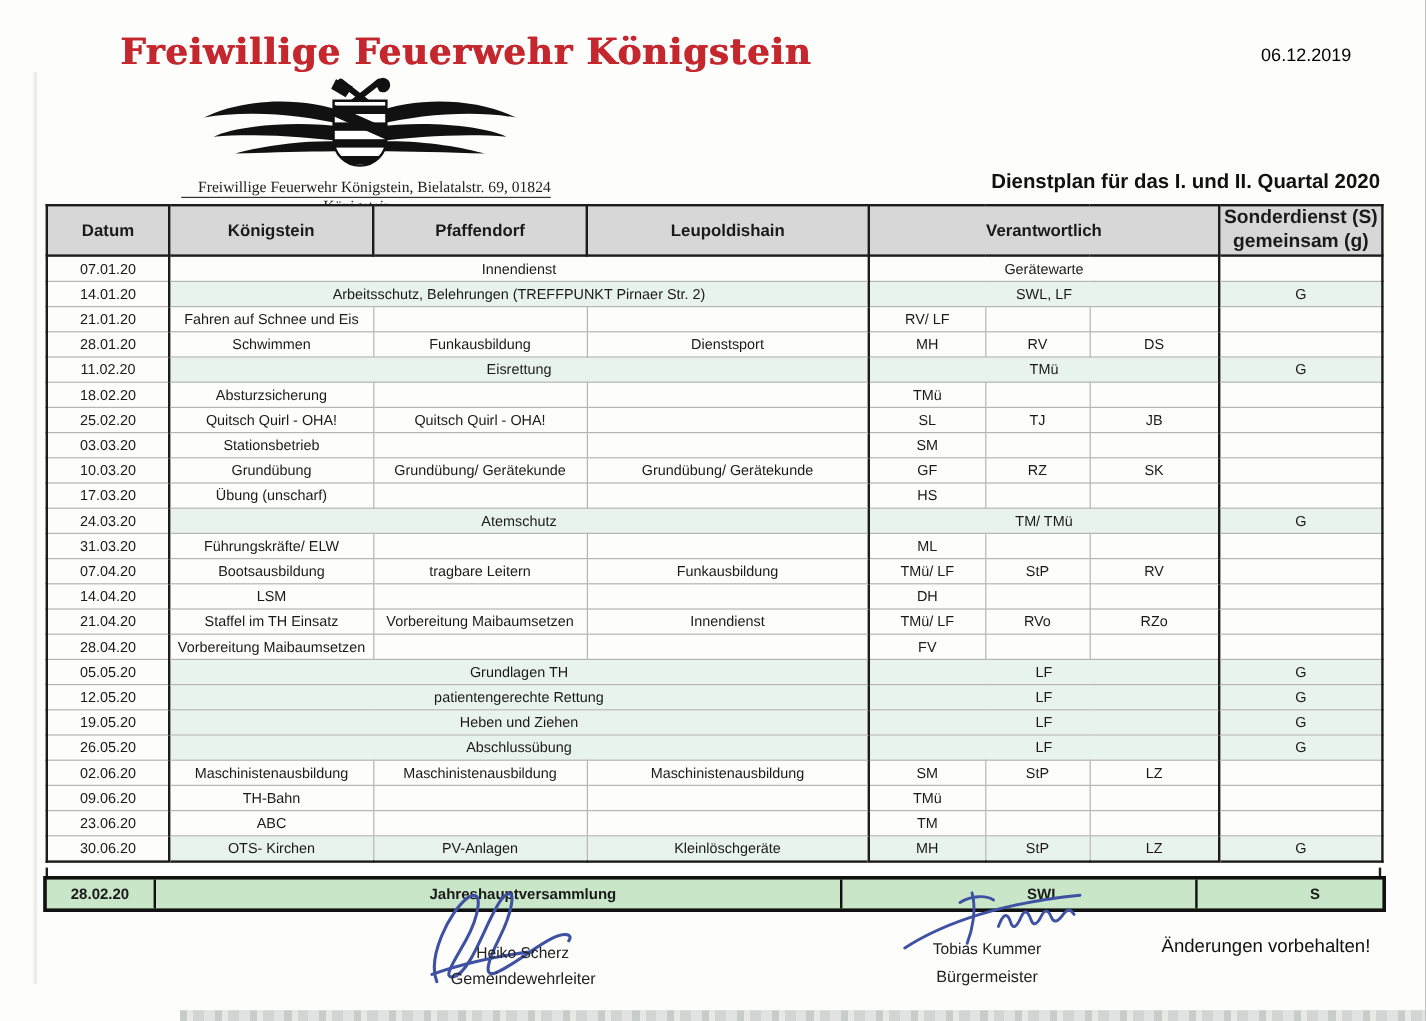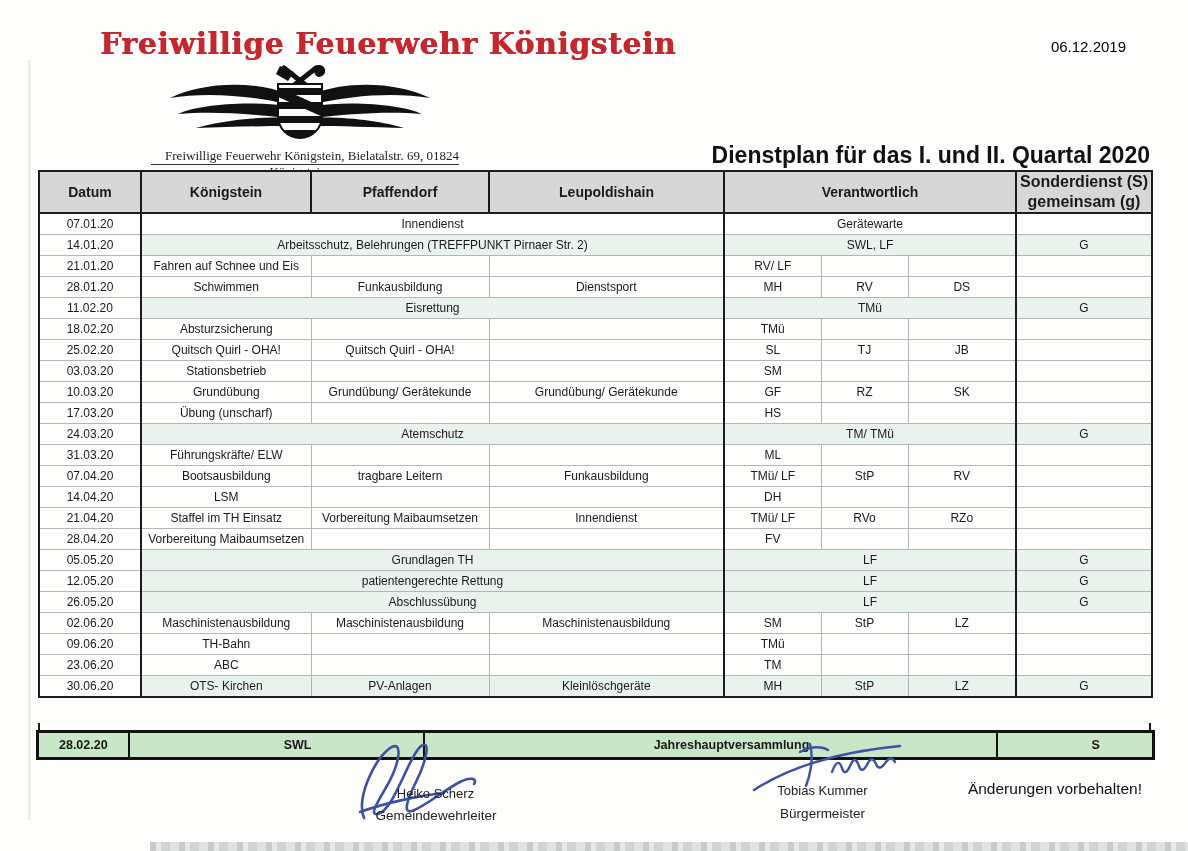--- a/index.html
+++ b/index.html
@@ -26,21 +26,21 @@
   }
   .scan-date{position:absolute;right:62px;top:38px;font-size:15px;color:#000000;}
   .emblem{position:absolute;left:160px;top:58px;}
   .address-line{
     position:absolute;left:120px;top:148px;width:370px;text-align:center;
     font-family:"Liberation Serif",serif;font-size:13px;color:#222;
   }
   .address-line span{border-bottom:1px solid #333;padding:0 14px 1px 14px;}
   .doc-title{
     position:absolute;right:38px;top:142px;
-    font-size:23px;font-weight:700;color:#111;white-space:nowrap;
+    font-size:17px;font-weight:700;color:#111;white-space:nowrap;
   }
   
   .sched{
     position:absolute;left:38px;top:170px;width:1113px;
     border-collapse:collapse;table-layout:fixed;
     border:2px solid var(--line_dark);
   }
   .sched th{
     background:var(--header_gray);border:2px solid var(--line_dark);
     font-size:14px;font-weight:700;height:31px;padding:0 2px;
@@ -311,20 +311,26 @@
           <td class="c-resp-span shaded" colspan="3">LF</td>
           <td class="c-sonder shaded">G</td>
         </tr>
         <tr>
           <td class="c-date">12.05.20</td>
           <td class="c-span shaded" colspan="3">patientengerechte Rettung</td>
           <td class="c-resp-span shaded" colspan="3">LF</td>
           <td class="c-sonder shaded">G</td>
         </tr>
         <tr>
+          <td class="c-date">19.05.20</td>
+          <td class="c-span shaded" colspan="3">Heben und Ziehen</td>
+          <td class="c-resp-span shaded" colspan="3">LF</td>
+          <td class="c-sonder shaded">G</td>
+        </tr>
+        <tr>
           <td class="c-date">26.05.20</td>
           <td class="c-span shaded" colspan="3">Abschlussübung</td>
           <td class="c-resp-span shaded" colspan="3">LF</td>
           <td class="c-sonder shaded">G</td>
         </tr>
         <tr>
           <td class="c-date">02.06.20</td>
           <td class="c-loc k">Maschinistenausbildung</td>
           <td class="c-loc p">Maschinistenausbildung</td>
           <td class="c-loc l">Maschinistenausbildung</td>
@@ -363,22 +369,22 @@
           <td class="c-resp r3 shaded">LZ</td>
           <td class="c-sonder shaded">G</td>
         </tr>
       </tbody>
   </table>
 
   <div class="frame-spacer"></div>
 
   <div class="footer-row">
     <div class="fc f-date">28.02.20</div>
+    <div class="fc f-event">Jahreshauptversammlung</div>
     <div class="fc f-resp">SWL</div>
-    <div class="fc f-event">Jahreshauptversammlung</div>
     <div class="fc f-sonder">S</div>
   </div>
 
   <svg class="sig-svg" style="left:352px;top:738px;" width="145" height="85" viewBox="0 0 145 85">
     <g fill="none" stroke="var(--ink_blue)" stroke-width="2.6" stroke-linecap="round">
       <path d="M12,80 C4,60 22,22 38,10 C52,1 47,26 36,46 C27,62 16,78 26,76 C42,72 56,20 68,9 C80,-1 74,24 64,44 C56,60 50,76 60,73 C74,68 92,52 108,44 C118,39 126,40 122,46"></path>
       <path d="M8,74 C30,66 64,58 92,55"></path>
     </g>
   </svg>
   <div class="sig-name" style="left:358px;top:786px;width:155px;">Heiko Scherz</div>

